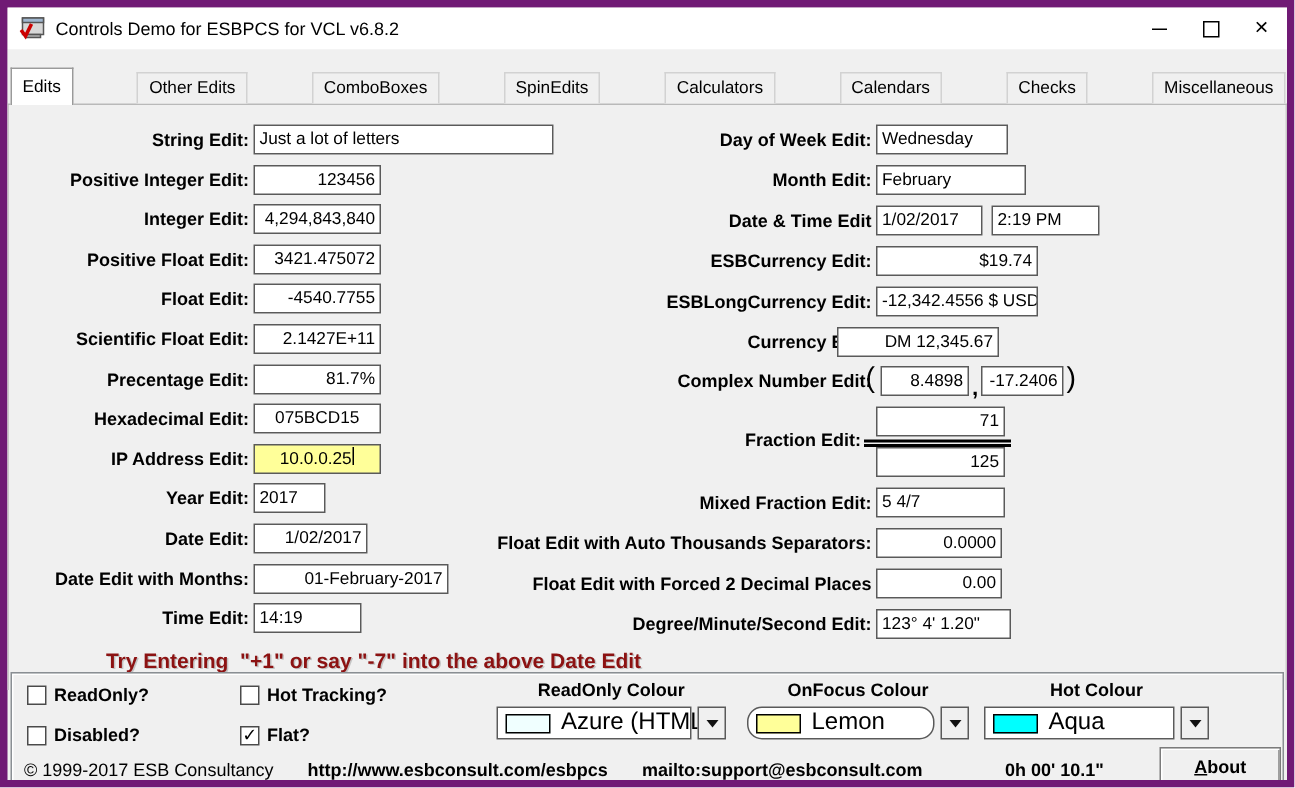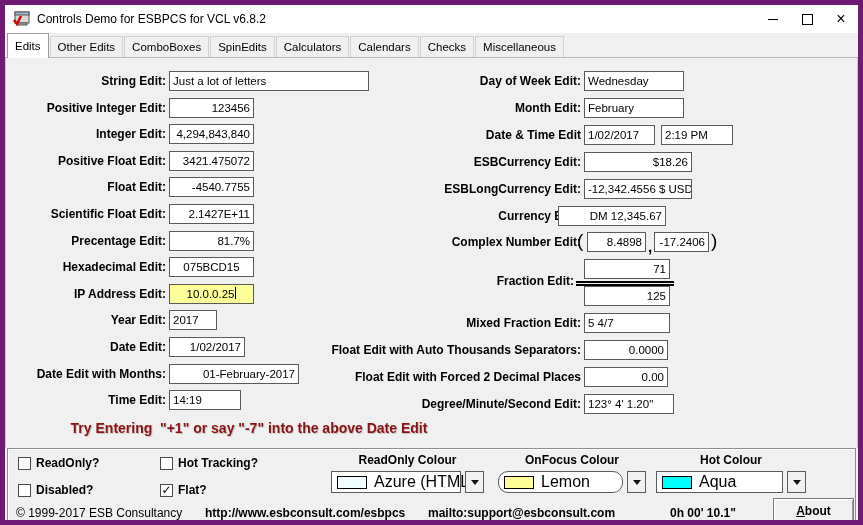--- a/index.html
+++ b/index.html
@@ -8,22 +8,22 @@
   
   .titlebar{height:28px;background:#ffffff;display:flex;align-items:center;padding-left:8px;}
   .app-icon{width:17px;height:16px;display:inline-flex;flex:none;}
   .title{margin-left:7px;font-size:12px;white-space:nowrap;}
   .winbtns{margin-left:auto;display:flex;height:100%;}
   .wbtn{width:34px;display:flex;align-items:center;justify-content:center;cursor:default;}
   .glyph-min{width:10px;height:1px;background:#000;}
   .glyph-max{width:9px;height:9px;border:1px solid #000;}
   .glyph-close{font-size:16px;line-height:1;font-weight:normal;}
   
-  .tabstrip{height:25px;display:flex;align-items:flex-end;padding-left:2px;background:#f0f0f0;
-    border-bottom:1px solid #b9b9b9;box-sizing:border-box;position:relative;}
+  .tabstrip{height:37px;display:flex;align-items:flex-end;padding-left:2px;background:#f0f0f0;
+    border-bottom:1px solid #b9b9b9;box-sizing:border-box;position:relative;justify-content:space-between;}
   .tab{height:20px;line-height:20px;padding:0 7px;border:1px solid #d2d2d2;border-bottom:none;
     background:#f0f0f0;margin-right:1px;font-size:11.5px;white-space:nowrap;}
   .tab.active{height:24px;line-height:24px;background:#ffffff;border-color:#9a9a9a;margin-bottom:-1px;position:relative;z-index:2;}
   
   .page{position:relative;height:390px;background:#f0f0f0;border-left:1px solid #c9c9c9;border-right:1px solid #c9c9c9;box-sizing:border-box;}
   .row-label{position:absolute;font-weight:bold;font-size:12px;text-align:right;white-space:nowrap;}
   .field{position:absolute;height:20px;line-height:18px;background:#fff;border:1px solid #5a5a5a;
     box-sizing:border-box;padding:0 3px;font-size:11.5px;white-space:pre;overflow:hidden;}
   .field.right{text-align:right}
   .field.center{text-align:center}
@@ -117,28 +117,28 @@
       <div class="field center focus" style="left: 163px; top: 225.8px; width: 85px; background: rgb(255, 255, 153);">10.0.0.25<span class="caret"></span></div>
       <div class="row-label" style="left: 0px; width: 160px; top: 255.4px;">Year Edit:</div>
       <div class="field left" style="left: 163px; top: 252.4px; width: 48px;">2017</div>
       <div class="row-label" style="left: 0px; width: 160px; top: 282px;">Date Edit:</div>
       <div class="field right" style="left: 163px; top: 279px; width: 76px;">1/02/2017</div>
       <div class="row-label" style="left: 0px; width: 160px; top: 308.6px;">Date Edit with Months:</div>
       <div class="field right" style="left: 163px; top: 305.6px; width: 130px;">01-February-2017</div>
       <div class="row-label" style="left: 0px; width: 160px; top: 335.2px;">Time Edit:</div>
       <div class="field left" style="left: 163px; top: 332.2px; width: 72px;">14:19</div>
       <div class="row-label" style="left: 280px; width: 295px; top: 16px;">Day of Week Edit:</div>
-      <div class="field left" style="left: 578px; top: 13px; width: 100px;">Wednesday</div>
+      <div class="field left" style="left: 578px; top: 13px; width: 88px;">Wednesday</div>
       <div class="row-label" style="left: 280px; width: 295px; top: 42.9px;">Month Edit:</div>
       <div class="field left" style="left: 578px; top: 39.9px; width: 100px;">February</div>
       <div class="row-label" style="left: 280px; width: 295px; top: 69.8px;">Date &amp; Time Edit</div>
       <div class="field left" style="left: 578px; top: 66.8px; width: 71px;">1/02/2017</div>
       <div class="field left" style="left: 655px; top: 66.8px; width: 72px;">2:19 PM</div>
       <div class="row-label" style="left: 280px; width: 295px; top: 96.7px;">ESBCurrency Edit:</div>
-      <div class="field right" style="left: 578px; top: 93.7px; width: 108px;">$18.26</div>
+      <div class="field right" style="left: 578px; top: 93.7px; width: 108px;">$19.74</div>
       <div class="row-label" style="left: 280px; width: 295px; top: 123.6px;">ESBLongCurrency Edit:</div>
       <div class="field right" style="left: 578px; top: 120.6px; width: 108px;">-12,342.4556 $ USD</div>
       <div class="row-label" style="left: 280px; width: 295px; top: 150.5px;">Currency Edit:</div>
       <div class="field right" style="left: 552px; top: 147.5px; width: 108px; padding-left: 11px;">DM 12,345.67</div>
       <div class="row-label" style="left: 280px; width: 295px; top: 177.4px;">Complex Number Edit:</div>
       <div class="cpx" style="left: 571px; top: 170.4px;">(</div>
       <div class="field right" style="left: 581px; top: 174.4px; width: 59px;">8.4898</div>
       <div class="cpx-comma" style="left: 642px; top: 180.4px;">,</div>
       <div class="field right" style="left: 648px; top: 174.4px; width: 55px;">-17.2406</div>
       <div class="cpx" style="left: 705px; top: 170.4px;">)</div>

